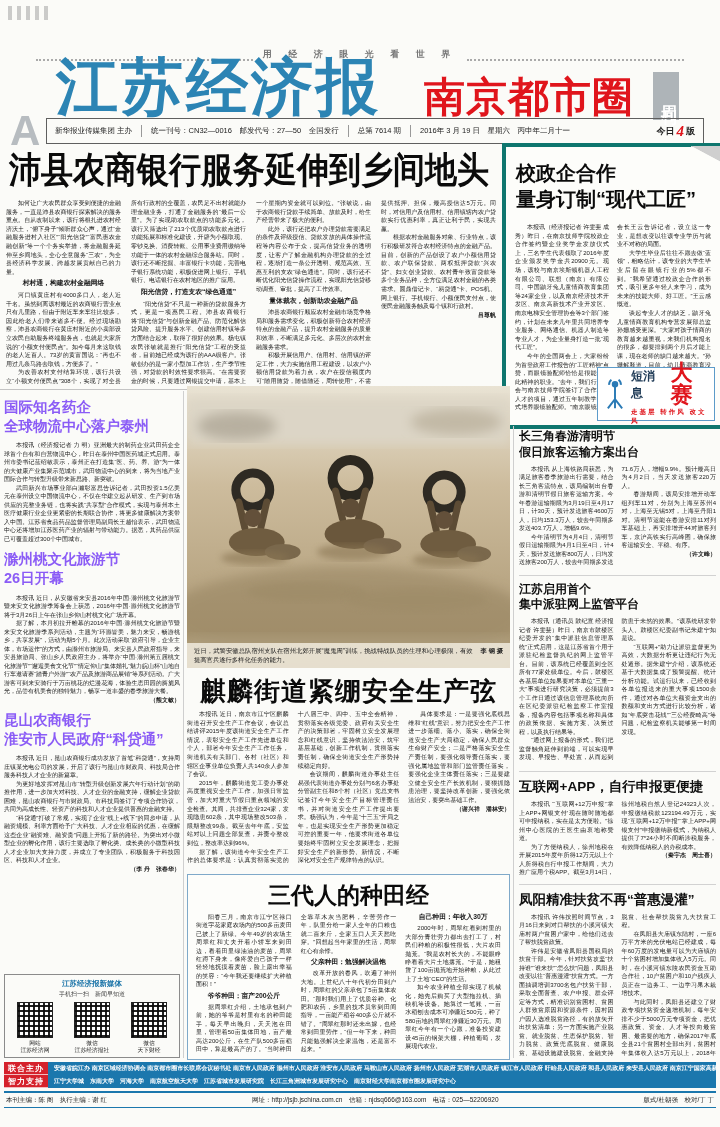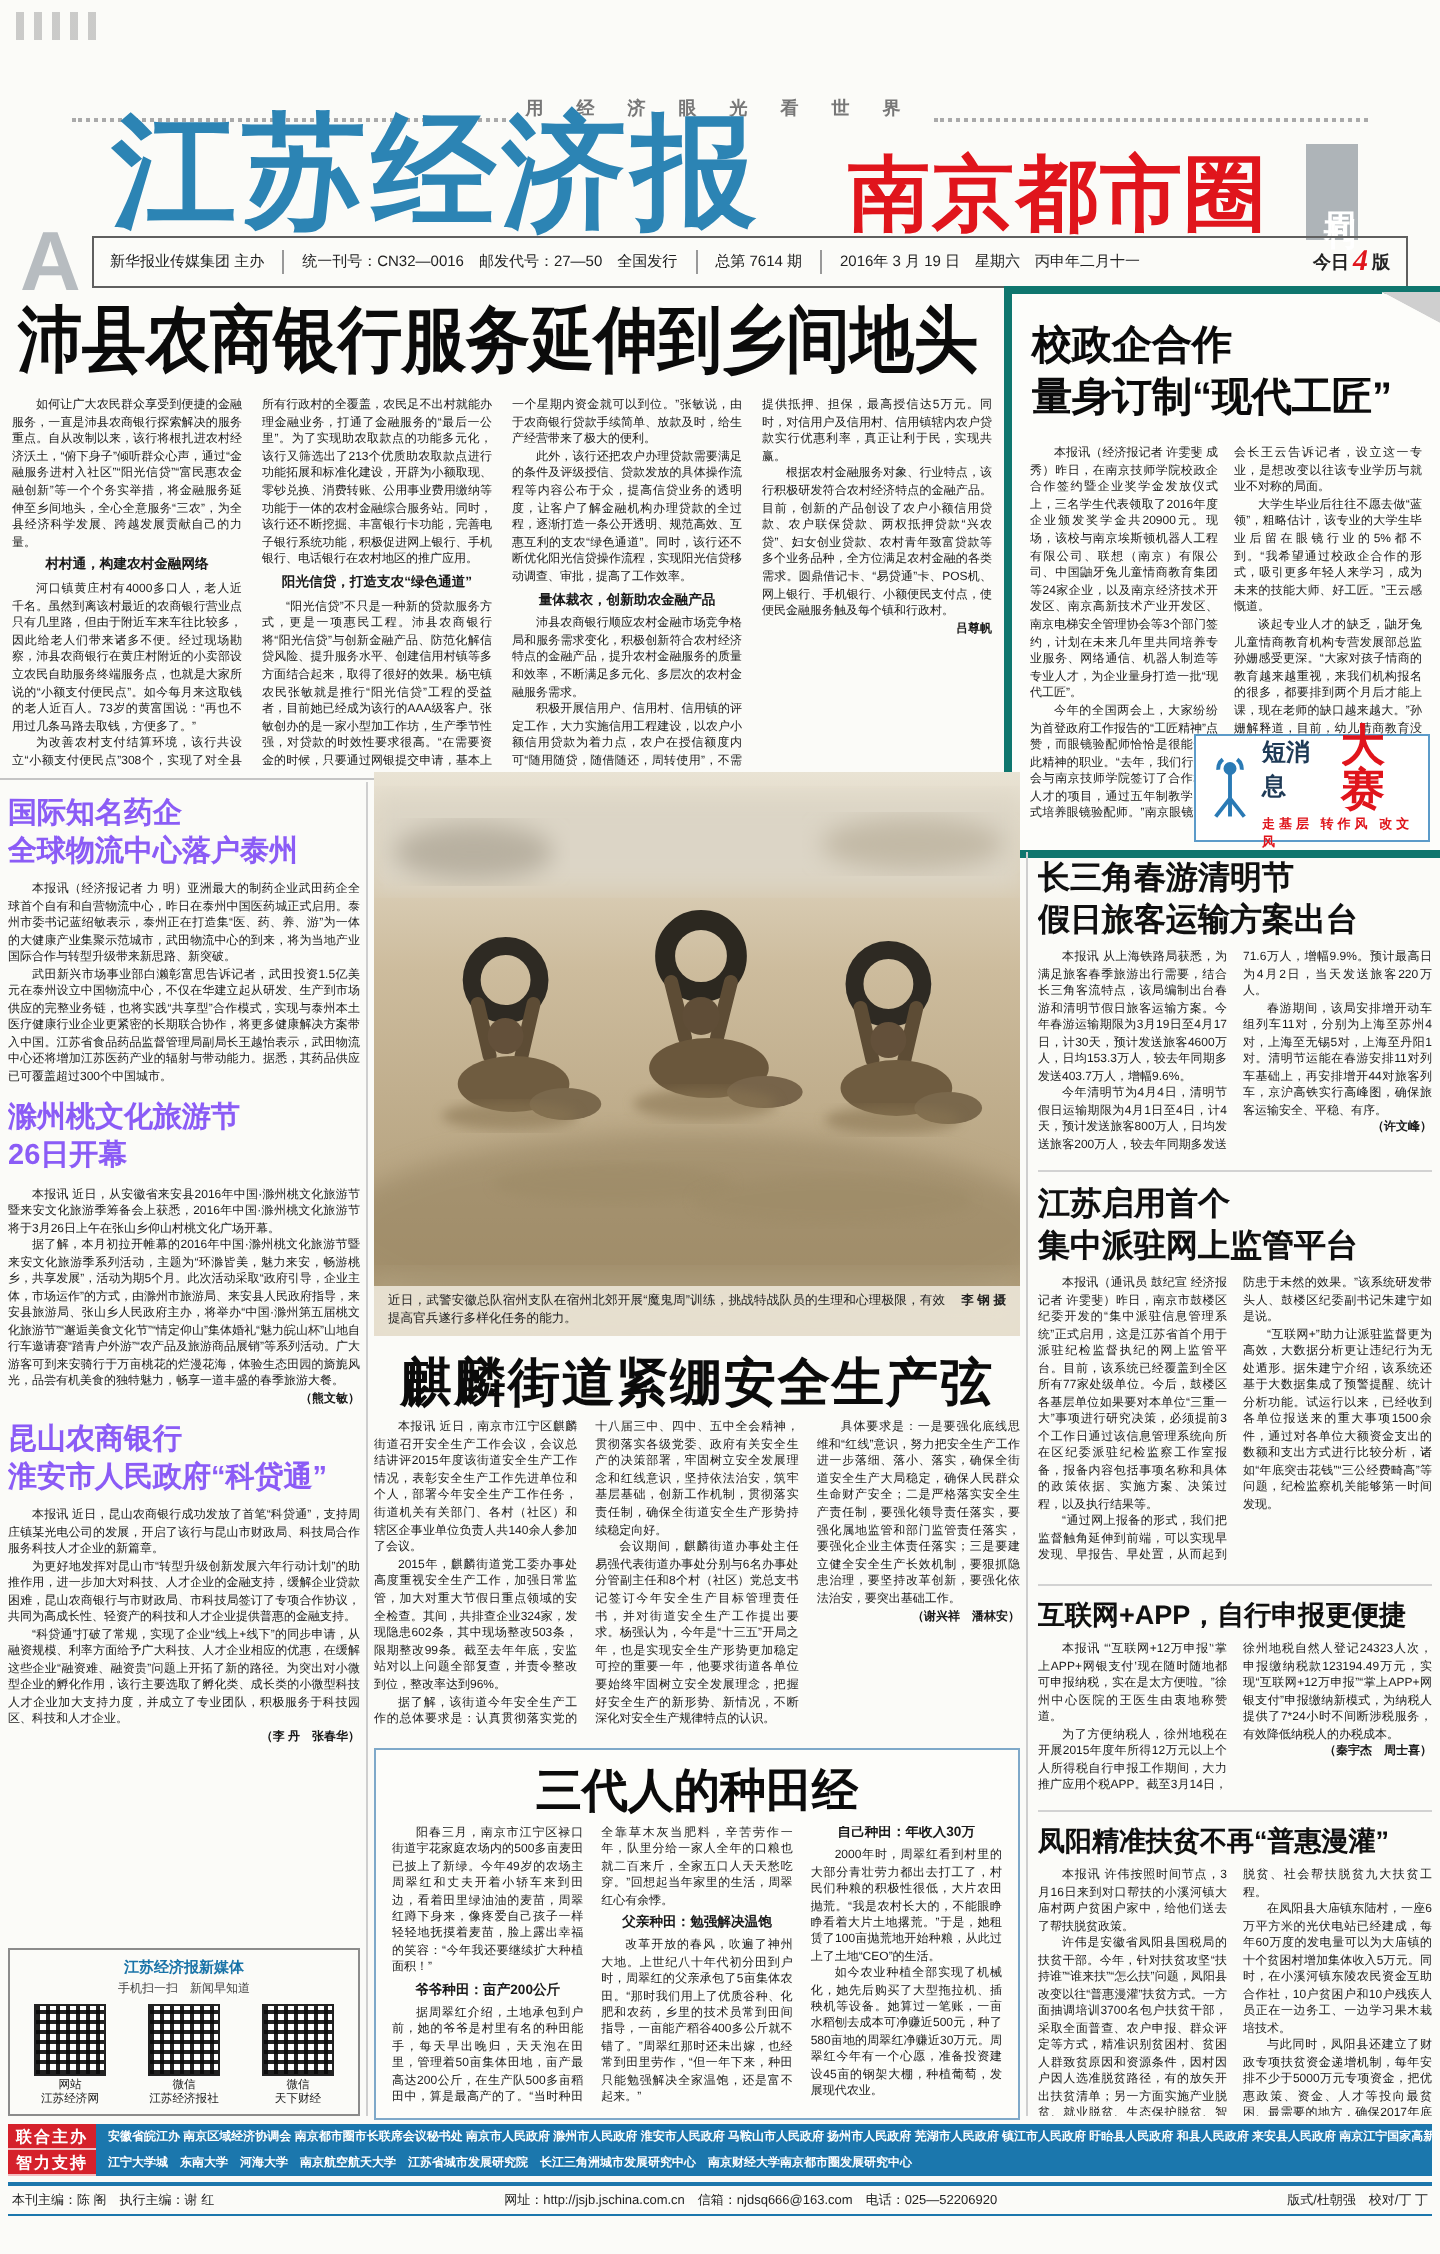--- a/index.html
+++ b/index.html
@@ -75,21 +75,21 @@
                font-weight:900;letter-spacing:1px;color:#0b0b0b;}
   .qilin-body{position:absolute;left:187px;top:710px;width:323px;height:160px;column-count:3;column-gap:9px;
               column-fill:auto;font-size:6px;line-height:8.6px;text-align:justify;overflow:hidden;}
   
   .santai{position:absolute;left:187px;top:874px;width:321px;height:184px;border:1px solid #7fa9c9;background:#fdfdfa;}
   .santai-title{text-align:center;font-size:23px;font-weight:900;margin-top:5px;color:#0b0b0b;}
   .santai-body{position:absolute;left:8px;right:8px;top:38px;bottom:5px;column-count:3;column-gap:9px;column-fill:auto;
                font-size:6px;line-height:8.4px;text-align:justify;overflow:hidden;}
   
   .right-col{position:absolute;left:519px;top:424px;width:197px;height:634px;overflow:hidden;display:flex;flex-direction:column;}
-  .r-title{font-size:16px;font-weight:900;line-height:1.32;margin:5px 0 4px;white-space:pre-line;color:#101010;}
+  .r-title{font-size:12px;font-weight:900;line-height:1.32;margin:5px 0 4px;white-space:pre-line;color:#101010;}
   .r-title.one{font-size:13.5px;}
   .r-body{column-count:2;column-gap:8px;column-fill:auto;font-size:6px;line-height:8.5px;text-align:justify;overflow:hidden;}
   .h108{height:106px;} .h150{height:150px;} .h82{height:80px;} .h158{height:158px;}
   .r-div{border-top:1px solid #d2d2d2;margin:4px 0 1px;}
   
   .footer-strip{position:absolute;left:4px;right:4px;top:1062px;height:26px;display:flex;}
   .footer-labels{width:44px;display:flex;flex-direction:column;flex:none;}
   .f-label{flex:1;background:#d5212b;color:#fff;font-size:8px;font-weight:bold;display:flex;align-items:center;
            justify-content:center;letter-spacing:1px;border-bottom:1px solid rgba(255,255,255,.7);}
   .footer-rows{flex:1;background:#1b77ad;color:#fff;display:flex;flex-direction:column;min-width:0;}

